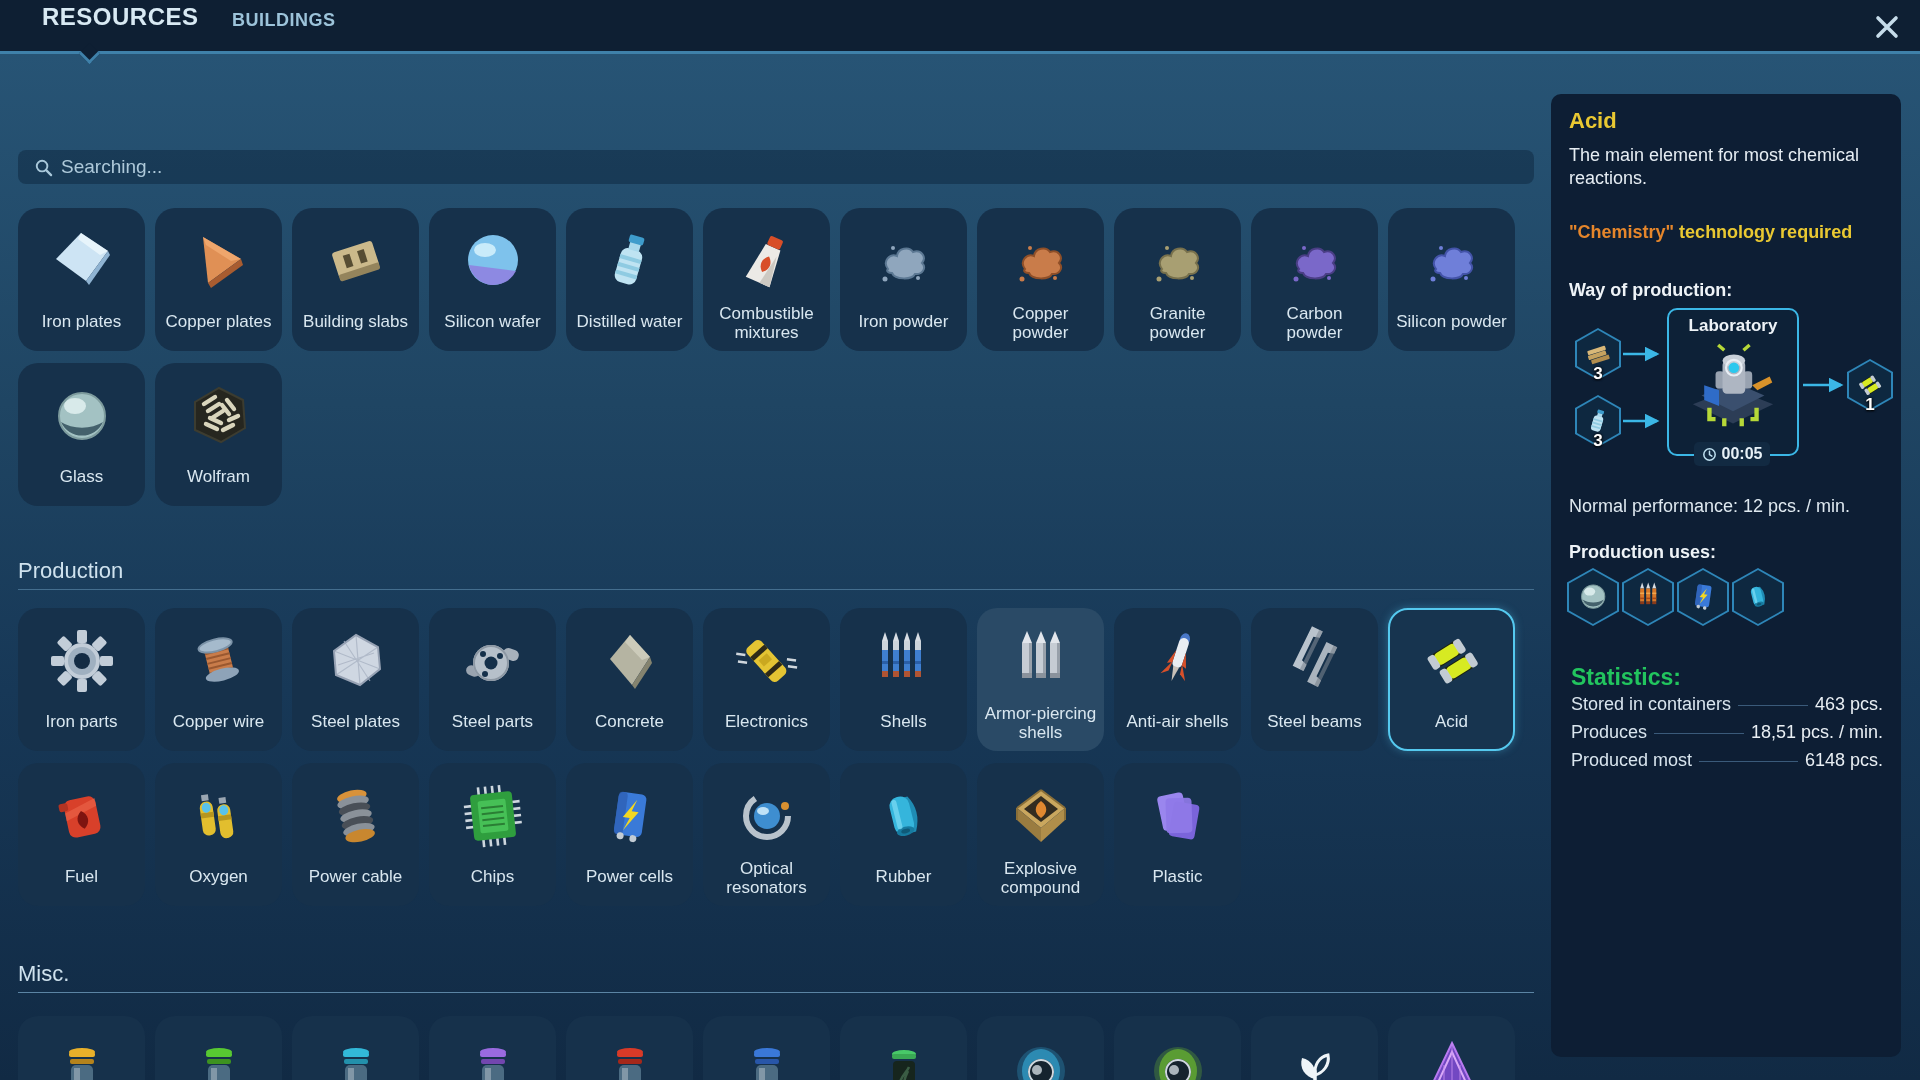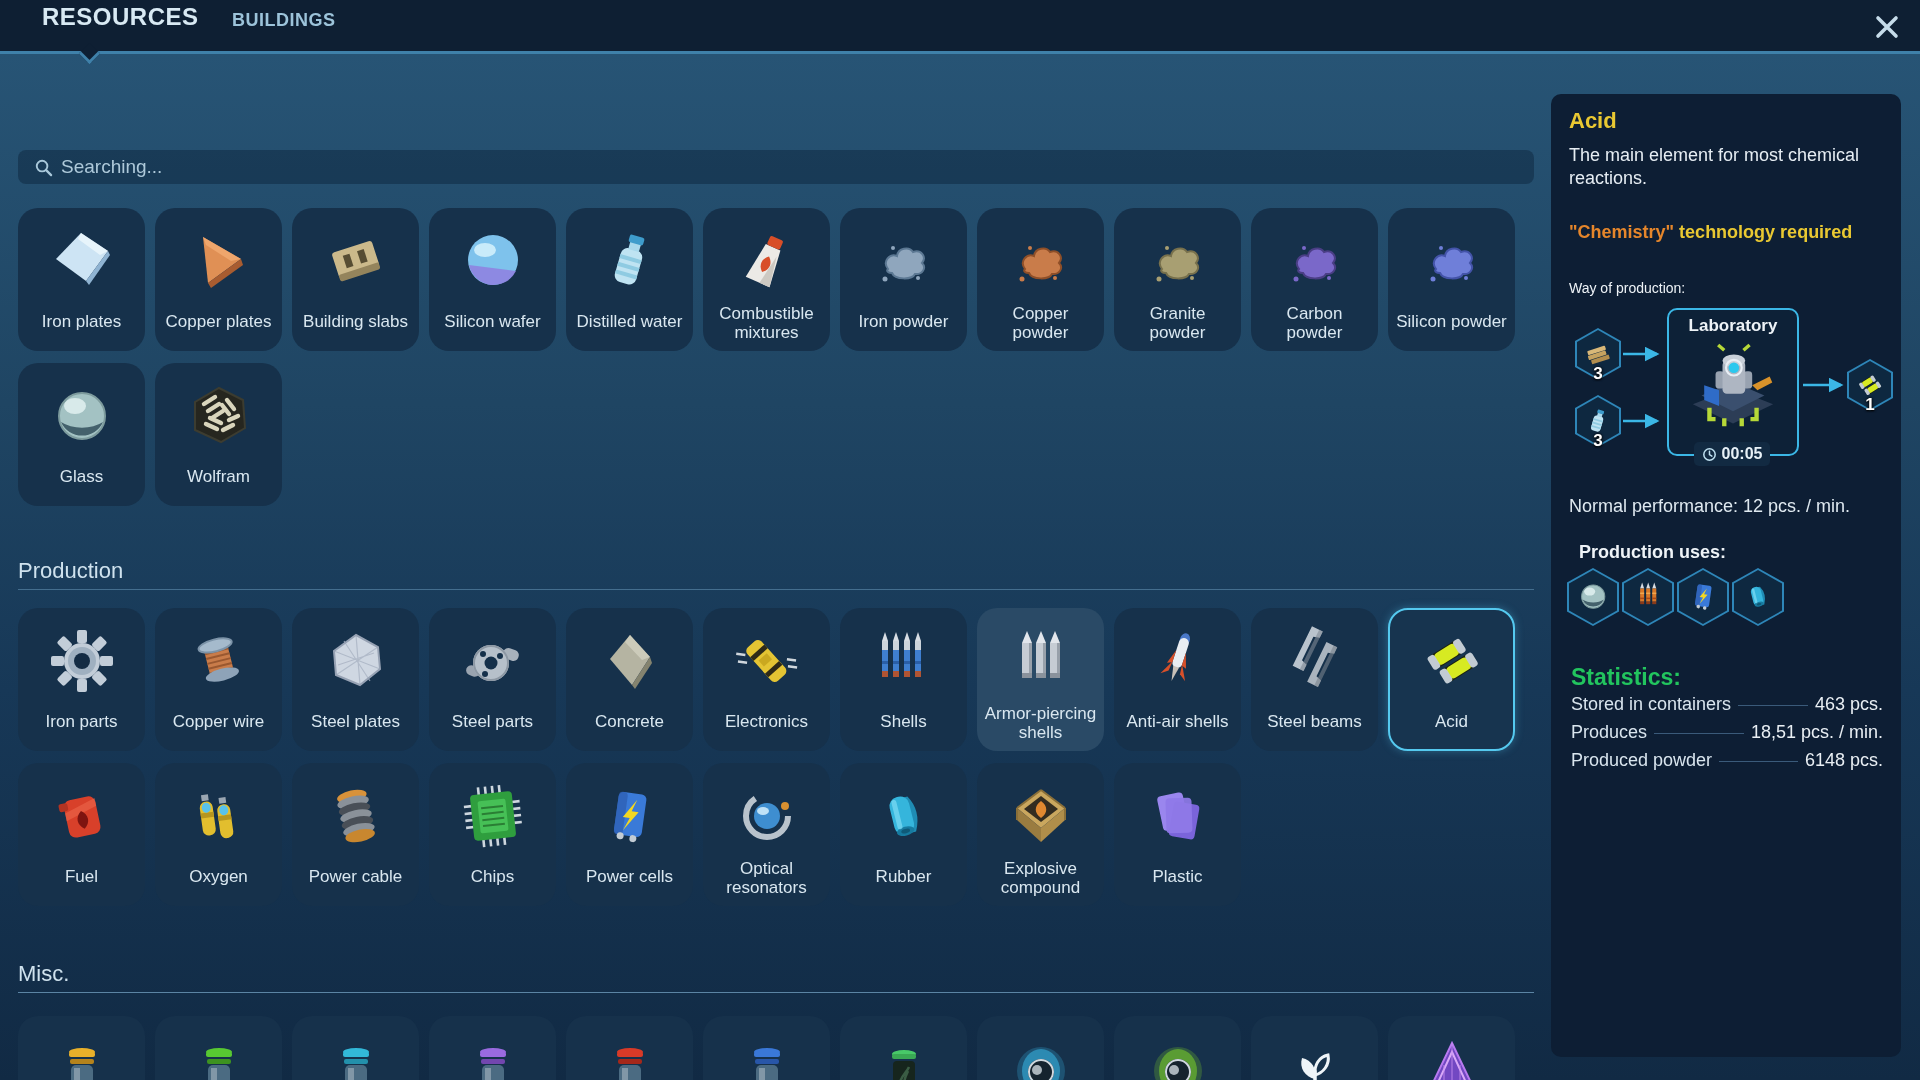--- a/index.html
+++ b/index.html
@@ -56,21 +56,21 @@
   .panel { position:absolute; left:1551px; top:94px; width:350px; height:963px;
     background:var(--panel-bg,#0d1e34); border-radius:10px; z-index:2; }
   .panel .abs { position:absolute; }
   .p-title { left:18px; top:14px; font-size:22px; font-weight:bold;
     color:var(--yellow,#e9c832); }
   .p-desc { left:18px; top:50px; width:305px; font-size:18px; line-height:1.3;
     color:#e6edf3; }
   .p-req { left:18px; top:128px; font-size:18px; font-weight:bold;
     color:var(--yellow,#e9c832); }
   .p-req .quoted { color:var(--orange,#e5862b); }
-  .p-way { left:18px; top:186px; font-size:14px; font-weight:normal; color:#eef3f7; }
+  .p-way { left:18px; top:186px; font-size:18px; font-weight:bold; color:#eef3f7; }
   .diagram { left:0; top:212px; width:350px; height:176px; }
   .hexwrap { position:absolute; width:46px; height:52px; cursor:pointer; }
   .hex-o,.hex-i { position:absolute; clip-path:polygon(50% 0,100% 25%,100% 75%,50% 100%,0 75%,0 25%); }
   .hex-o { inset:0; background:#2e86b8; }
   .hex-i { inset:2px; background:#0e2840; display:flex; align-items:center; justify-content:center; }
   .hex-i svg { width:80%; height:80%; }
   .hex-qty { position:absolute; left:0; right:0; bottom:-4px; text-align:center;
     font-size:17px; font-weight:bold; color:#fff;
     text-shadow:0 1px 2px #000,0 0 3px #000; }
   .labbox { position:absolute; left:116px; top:2px; width:132px; height:148px;
@@ -80,21 +80,21 @@
     color:#eef3f7; }
   .lab-img { display:flex; justify-content:center; margin-top:2px; }
   .lab-img svg { width:108px; height:96px; }
   .clockbadge { position:absolute; left:143px; top:136px; width:76px; height:24px;
     background:#122a42; border-radius:5px; display:flex; align-items:center;
     justify-content:center; gap:5px; z-index:3; }
   .clockbadge svg { width:15px; height:15px; }
   .clockbadge span { font-size:16px; font-weight:bold; color:#e8f1f7; }
   .arrows { position:absolute; inset:0; pointer-events:none; }
   .p-perf { left:18px; top:402px; font-size:18px; color:#dfe9f0; }
-  .p-uses-label { left:28px; top:448px; font-size:18px; font-weight:bold; color:#eef3f7; }
+  .p-uses-label { left:18px; top:448px; font-size:18px; font-weight:bold; color:#eef3f7; }
   .uses-row { left:16px; top:474px; display:flex; gap:3px; }
   .uses-row .hexwrap { position:relative; width:52px; height:58px; }
   .p-stats-label { left:20px; top:570px; font-size:23px; font-weight:bold; color:#22c55e; }
   .stats { left:20px; top:600px; width:312px; }
   .stat-row { display:flex; align-items:baseline; font-size:18px; color:#d9e5ee;
     margin-bottom:7px; }
   .stat-leader { flex:1; border-bottom:1px solid #3a5a7a; margin:0 7px;
     transform:translateY(-4px); min-width:10px; }
   .stat-value { color:#e9eff4; white-space:nowrap; }
 </style>
@@ -928,18 +928,18 @@
         <span>Stored in containers</span>
     <span class="stat-leader"></span>
     <span class="stat-value">463 pcs.</span>
       </div>
       <div class="stat-row">
         <span>Produces</span>
     <span class="stat-leader"></span>
     <span class="stat-value">18,51 pcs. / min.</span>
       </div>
       <div class="stat-row">
-        <span>Produced powder</span>
+        <span>Produced most</span>
     <span class="stat-leader"></span>
     <span class="stat-value">6148 pcs.</span>
       </div>
     </div>
 </div>
 
 </body></html>

